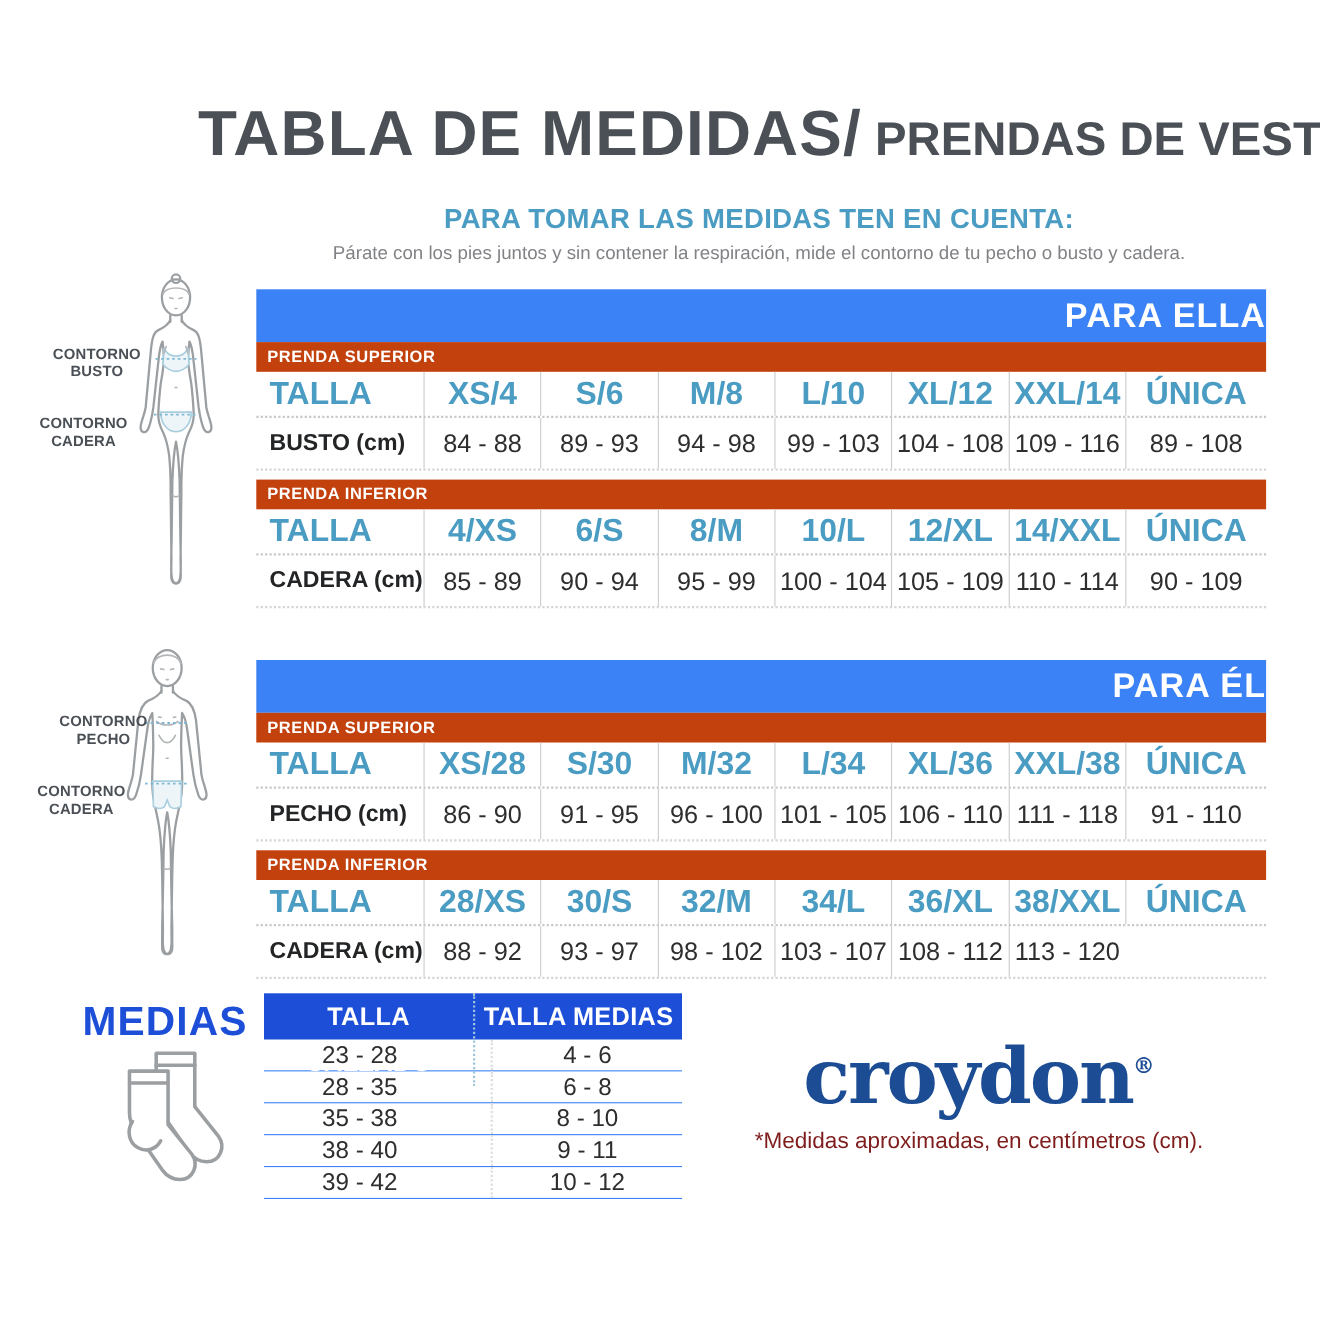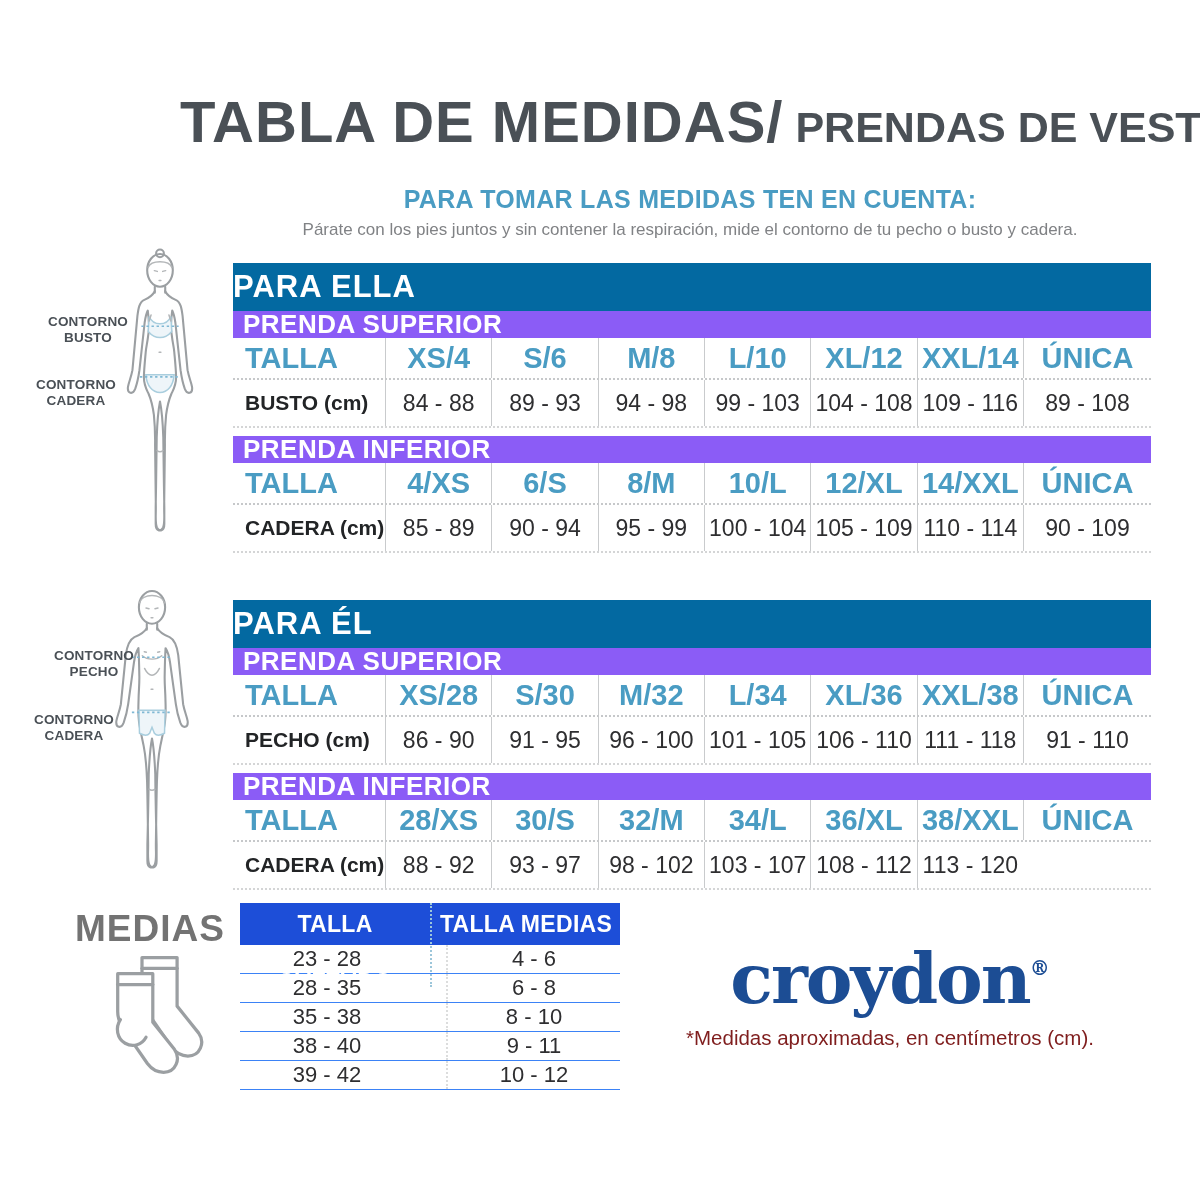--- a/index.html
+++ b/index.html
@@ -12,38 +12,38 @@
   .title-sub{font-size:43px;font-weight:bold;letter-spacing:0px;margin-left:12px;}
   .subtitle{margin-top:30px;font-size:25px;font-weight:bold;color:#4a9cc3;letter-spacing:.3px;}
   .descr{margin-top:6px;font-size:17px;color:#808285;}
   
   .fig{position:absolute;}
   .fig svg{display:block;}
   .fig-label{position:absolute;width:96px;text-align:center;font-size:13.5px;font-weight:bold;
              color:#4a5056;line-height:1.2;white-space:pre-line;letter-spacing:.2px;}
   
   .size-table{position:absolute;left:233px;width:918px;}
-  .st-header{height:48px;line-height:48px;background:#0369a1;color:#fff;text-align:left;
+  .st-header{height:48px;line-height:48px;background:#3b82f6;color:#fff;text-align:right;
              font-size:31px;font-weight:bold;letter-spacing:1px;}
-  .st-band{height:27px;line-height:27px;background:#8b5cf6;color:#fff;padding-left:10px;
-           font-size:26px;font-weight:bold;letter-spacing:.5px;box-sizing:border-box;}
+  .st-band{height:27px;line-height:27px;background:#c2410c;color:#fff;padding-left:10px;
+           font-size:15px;font-weight:bold;letter-spacing:.5px;box-sizing:border-box;}
   .st-row{display:grid;grid-template-columns:152px repeat(6,1fr) 128px;align-items:center;}
   .st-row .cell{text-align:center;}
   .st-row .cell + .cell{border-left:1px solid #c9cbcd;}
   .st-row .cell.label{text-align:left;padding-left:12px;border-left:none;}
   .st-talla{height:40px;color:#4a9cc3;font-weight:bold;font-size:29px;
             border-bottom:2px dotted #c6c8ca;}
   .st-talla .cell{line-height:40px;height:40px;}
   .st-values{height:46px;font-size:23px;color:#2e2e30;border-bottom:2px dotted #d4d5d6;}
   .st-values .cell{line-height:46px;height:46px;}
   .st-values .cell.label{font-weight:bold;font-size:21px;color:#222426;}
   .st-gap{height:8px;}
   
   .medias-title{position:absolute;left:75px;top:908px;font-size:37px;font-weight:bold;
-                color:#737373;letter-spacing:1px;text-align:center;}
+                color:#1d4ed8;letter-spacing:1px;text-align:center;}
   .medias-table{position:absolute;left:240px;top:903px;width:380px;}
   .mt-header{display:grid;grid-template-columns:1fr 1fr;background:#1d4ed8;height:42px;}
   .mt-header div{color:#fff;font-weight:bold;font-size:23px;text-align:center;line-height:42px;
                  letter-spacing:.3px;}
   .mt-header div + div{border-left:2px dotted #9cc6da;}
   .mt-row{display:grid;grid-template-columns:1fr 1fr;height:28px;border-bottom:1px solid #3b82f6;gap:32px;}
   .mt-row div{text-align:center;font-size:22px;color:#2e2e30;line-height:28px;}
   .mt-row div + div{border-left:2px dotted #dcdddd;}
   
   .brand{position:absolute;left:660px;top:942px;width:460px;text-align:center;}

